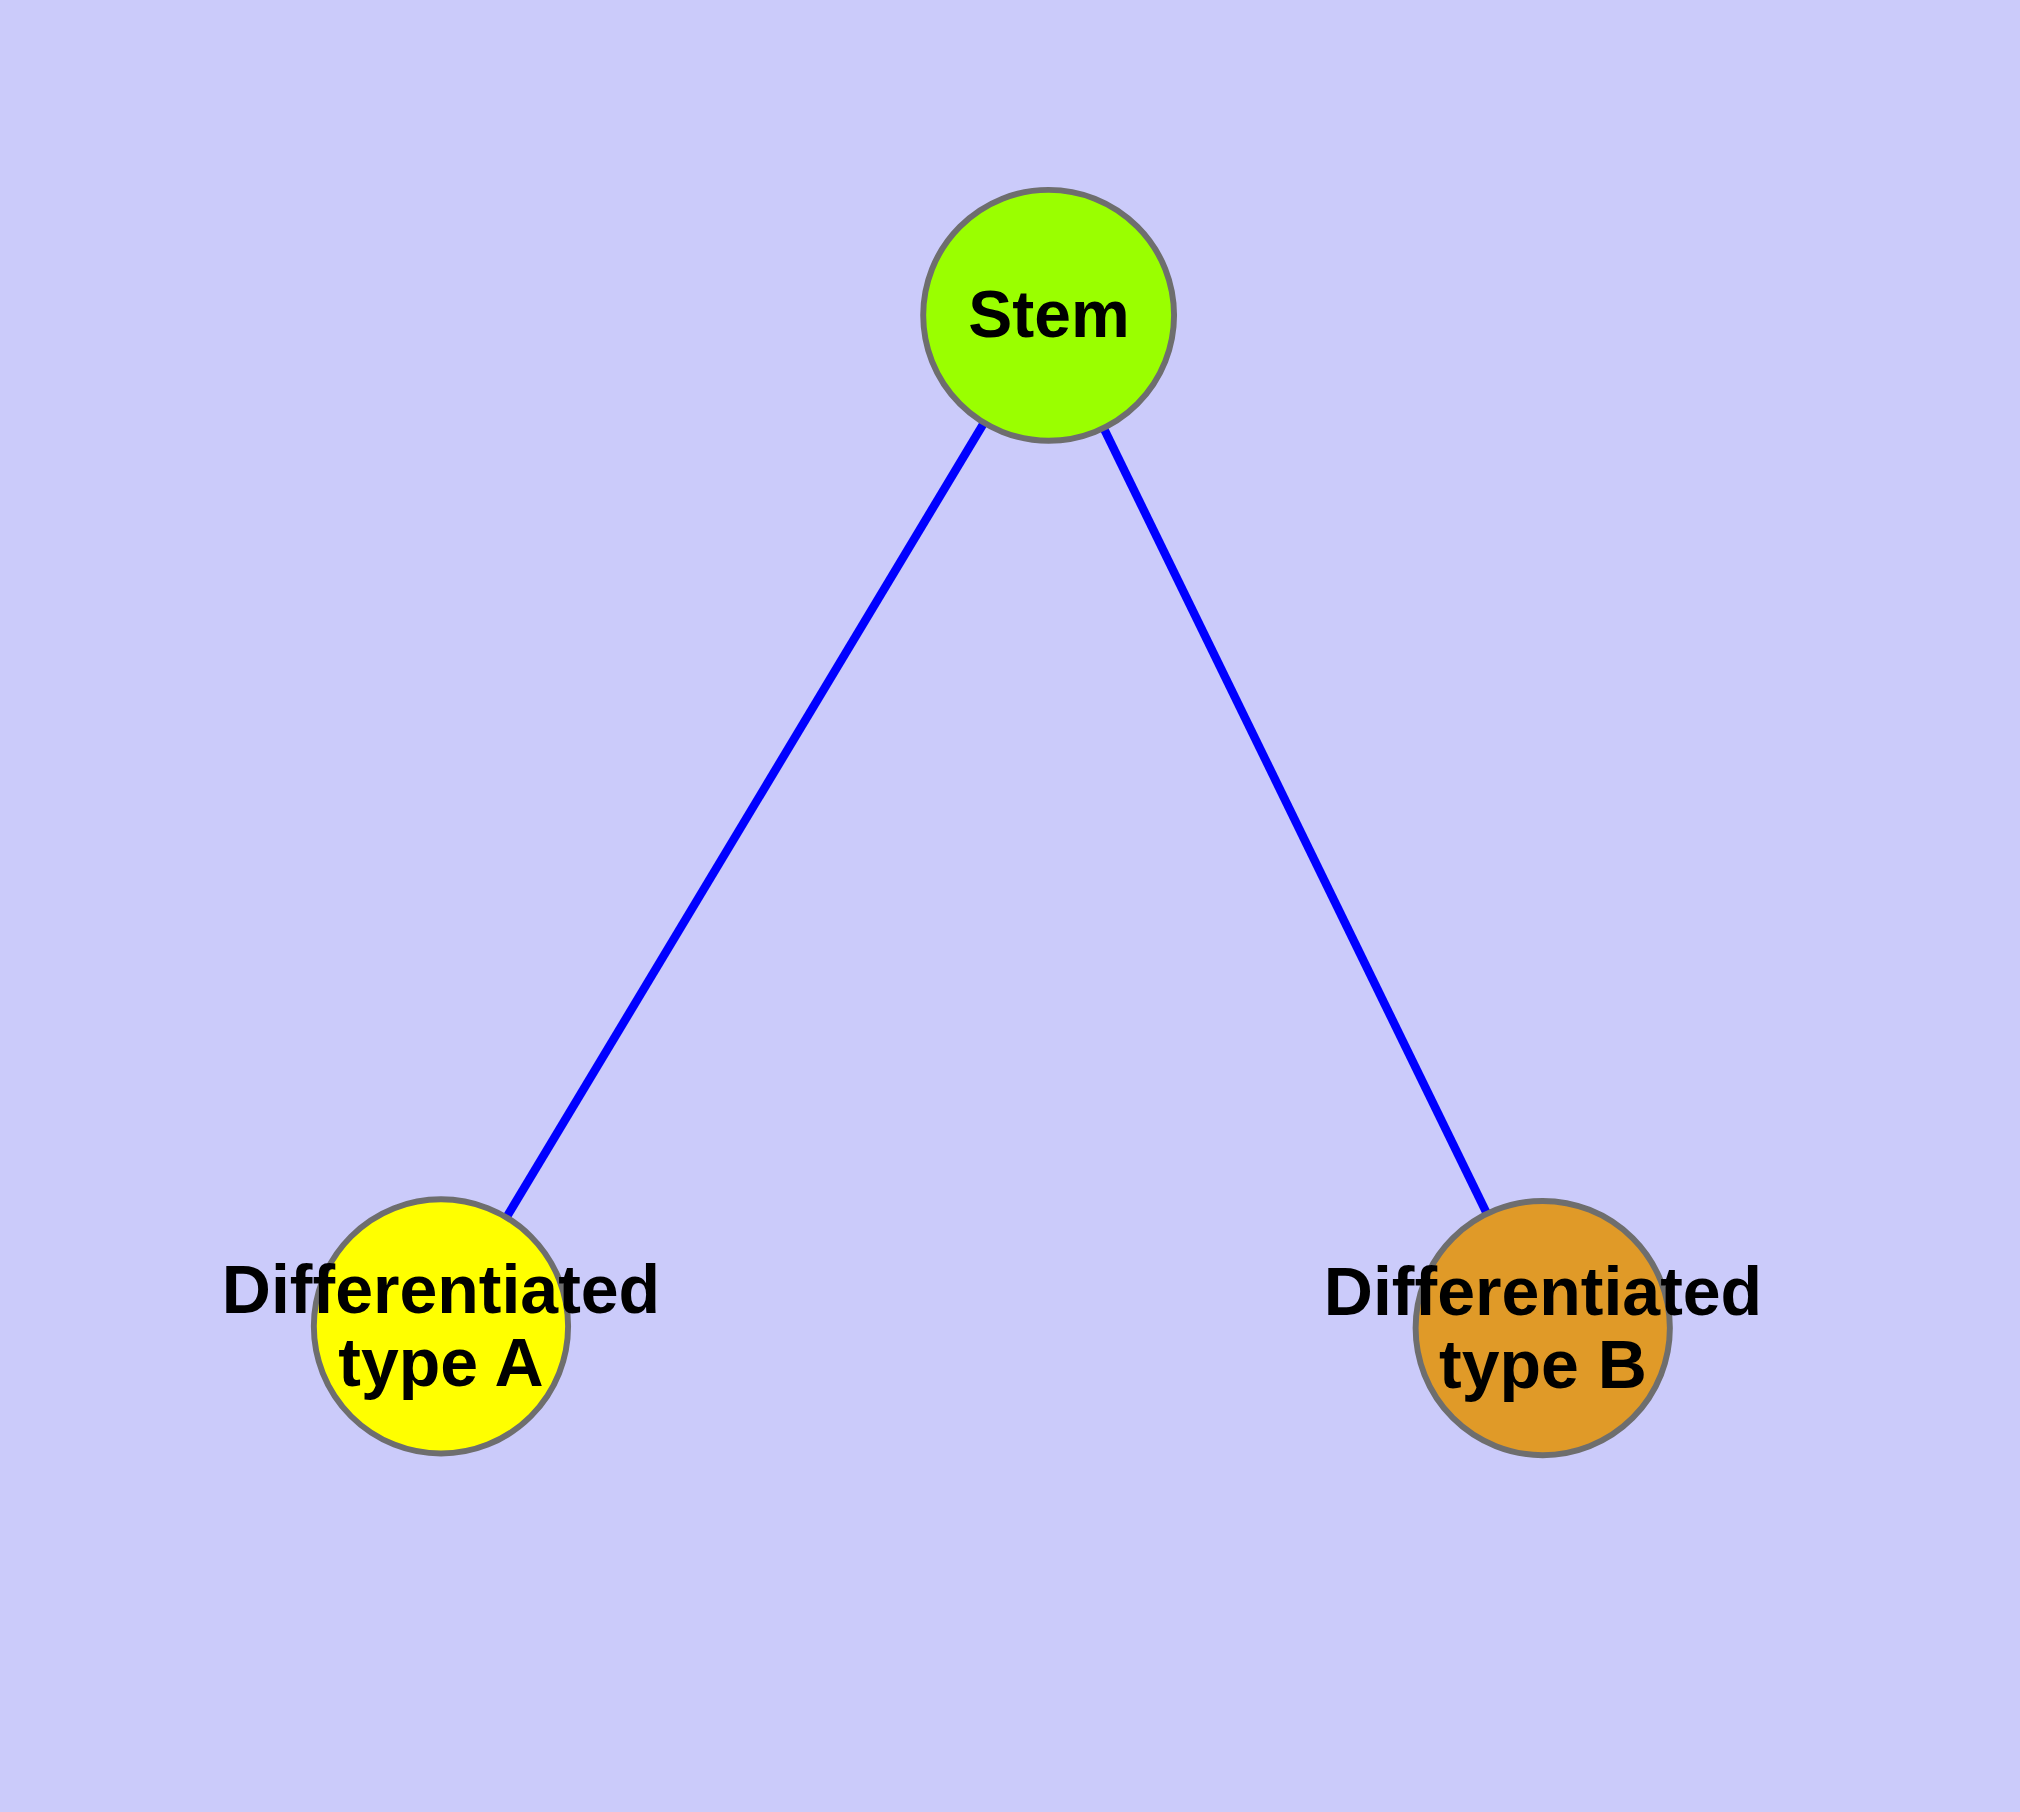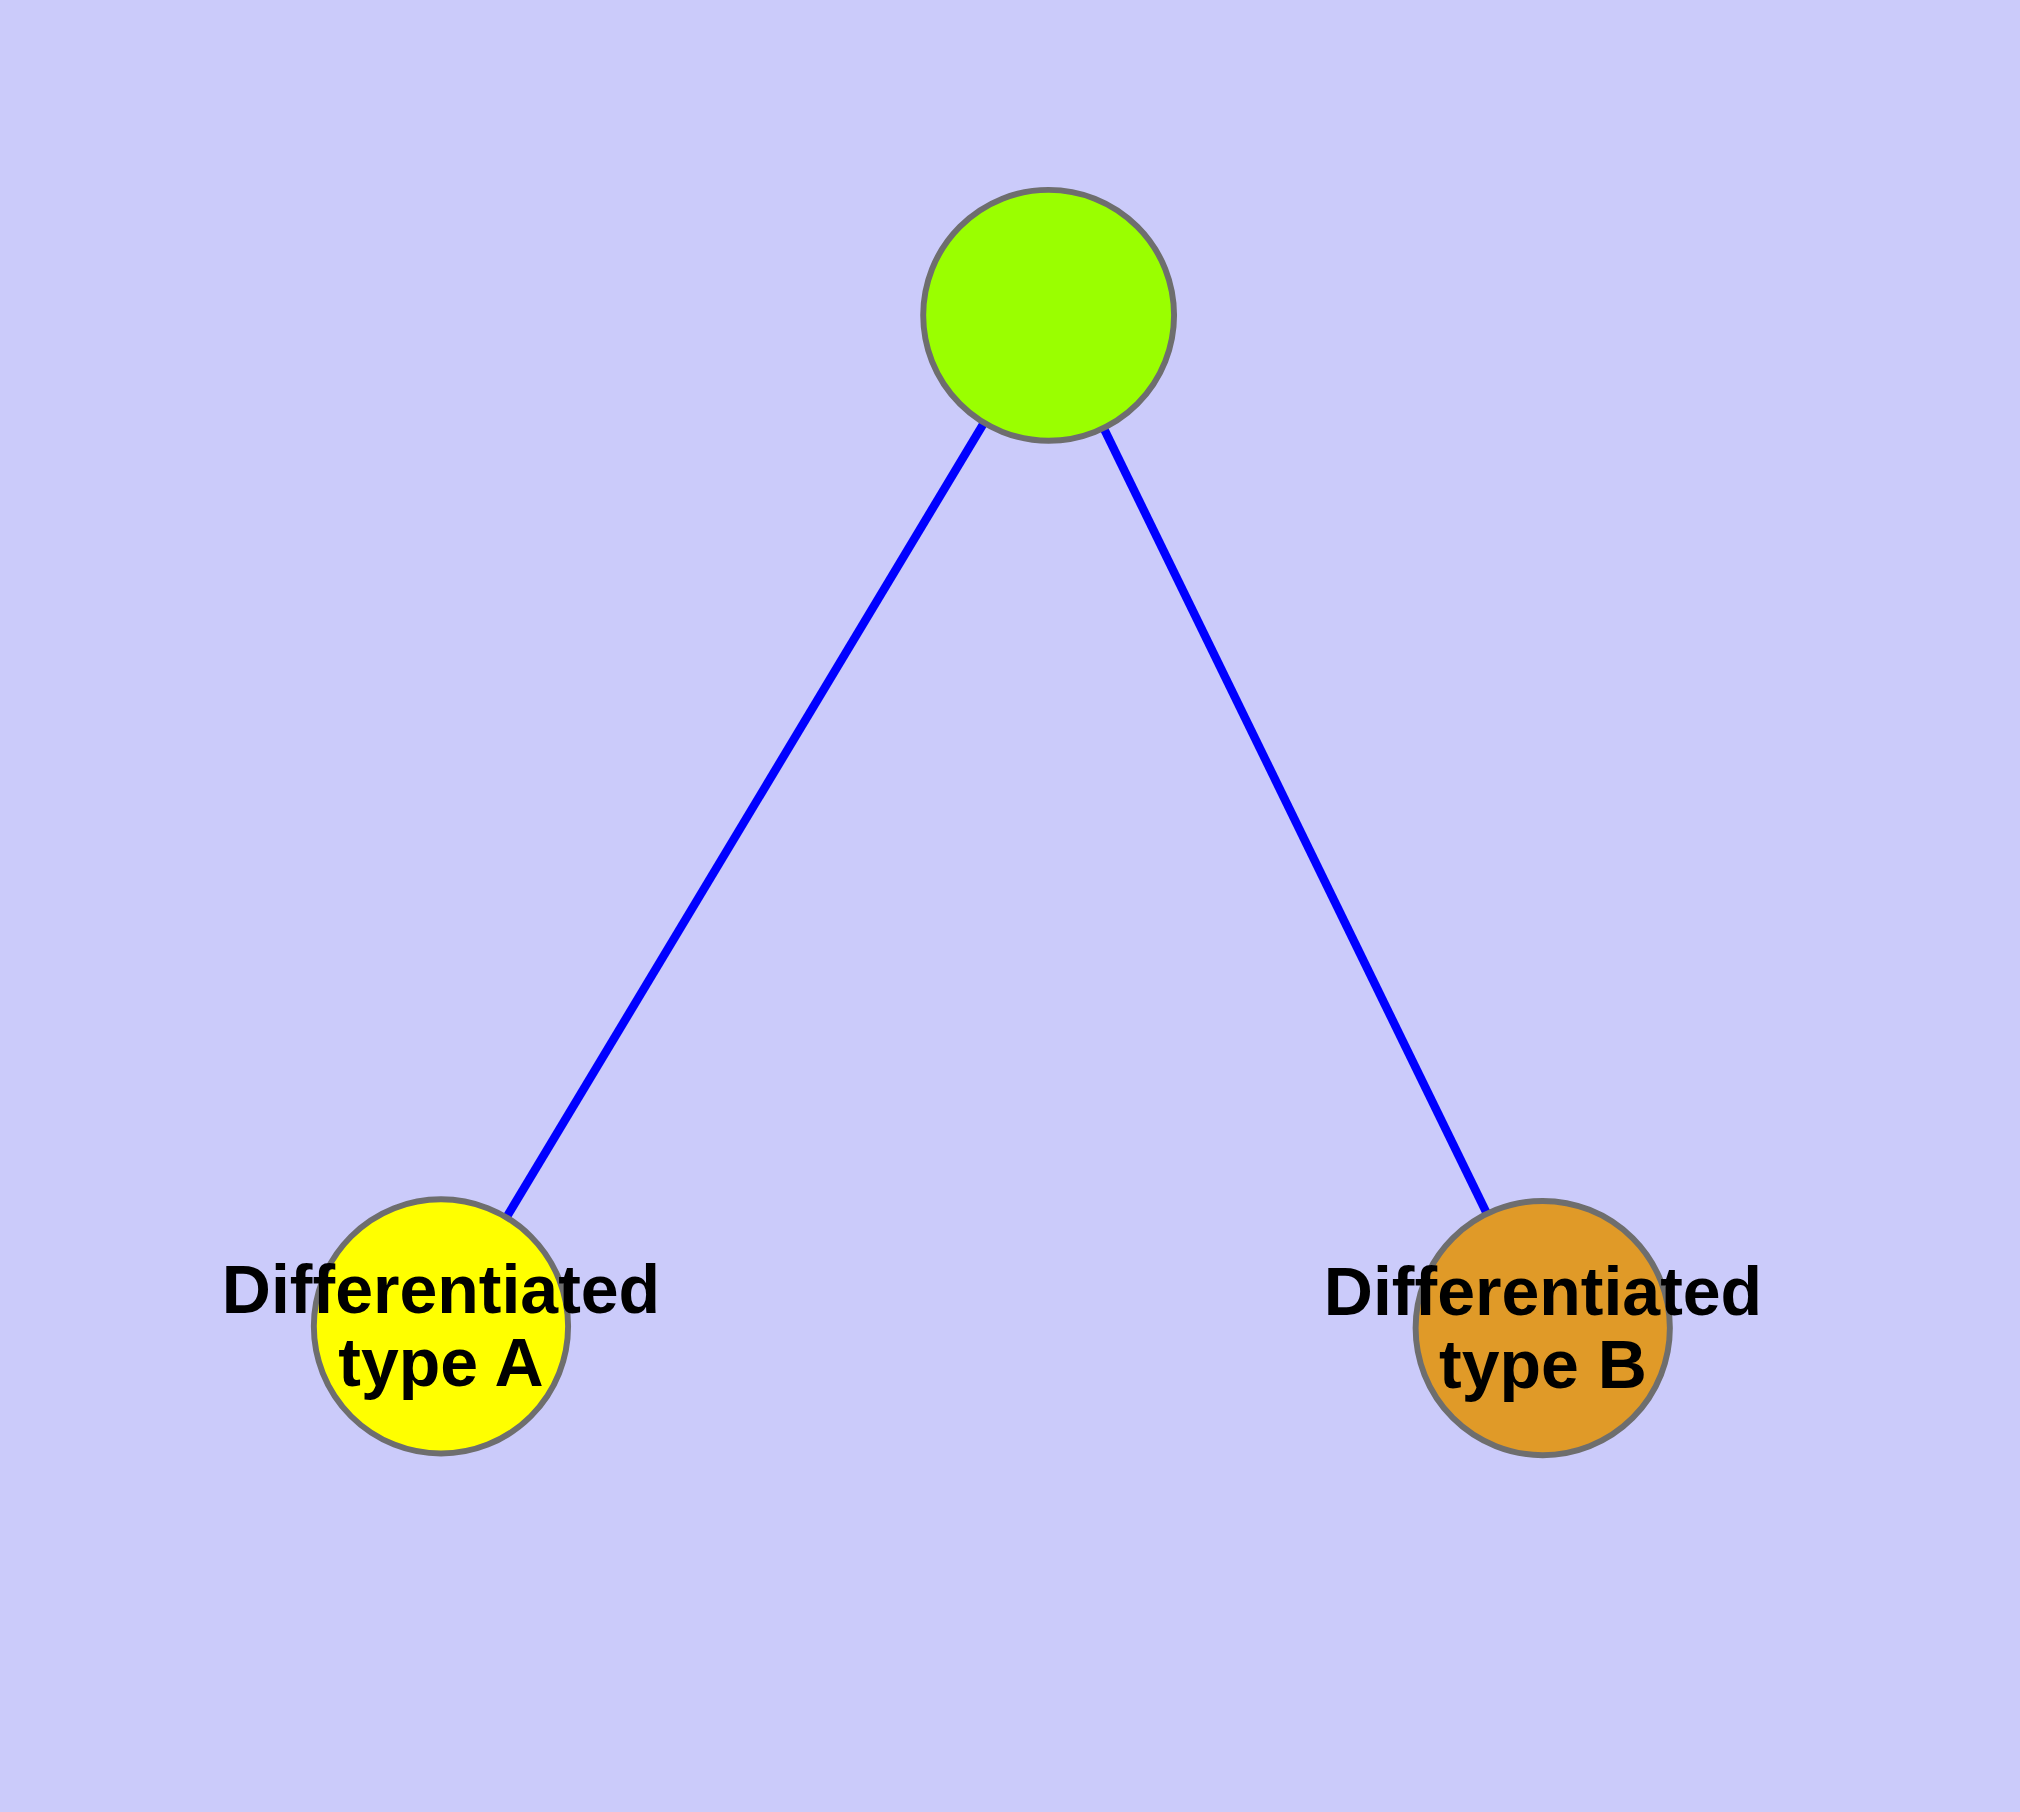--- a/index.html
+++ b/index.html
@@ -50,19 +50,20 @@
       <line class="graph-edge" x1="1237" y1="372" x2="520" y2="1565" stroke="#0000ff" stroke-width="10" stroke-linecap="butt"></line>
       <line class="graph-edge" x1="1237" y1="372" x2="1820" y2="1567" stroke="#0000ff" stroke-width="10" stroke-linecap="butt"></line>
     </g>
     <g>
       <circle class="graph-node" cx="1237" cy="372" r="148" fill="#9aff00" stroke="#6e6e6e" stroke-width="7"></circle>
       <circle class="graph-node" cx="520" cy="1565" r="150" fill="#ffff00" stroke="#6e6e6e" stroke-width="7"></circle>
       <circle class="graph-node" cx="1820" cy="1567" r="150" fill="#e09a28" stroke="#6e6e6e" stroke-width="7"></circle>
     </g>
   </svg>
 
+  <div class="node-label root" style="width: 848px; left: 625px; top: 315px; transform: translateY(-50%);">Stem</div>
   <div class="node-label leaf" style="width: 848px; left: 17px; top: 1326px; transform: translateY(-50%);">Differentiated
 type A</div>
   <div class="node-label leaf" style="width: 848px; left: 1119px; top: 1328px; transform: translateY(-50%);">Differentiated
 type B</div>
 
 </div>
 
 
 </body></html>

